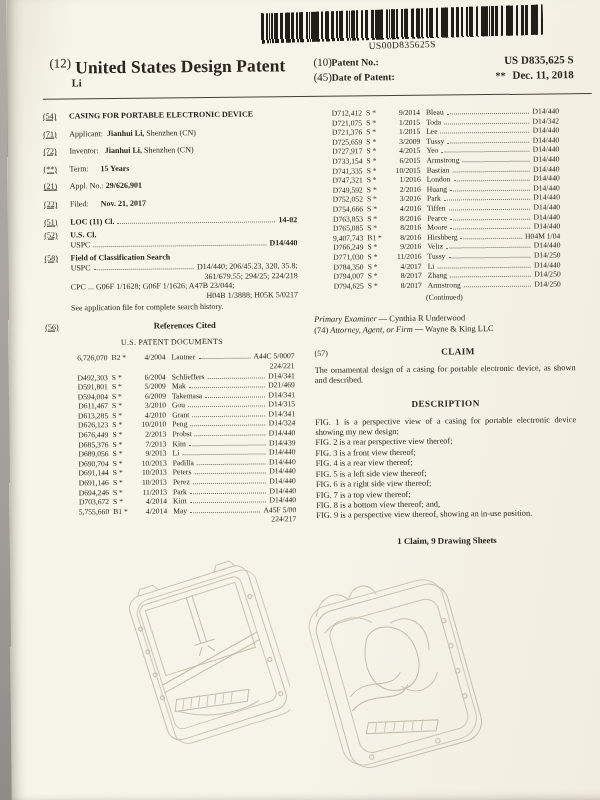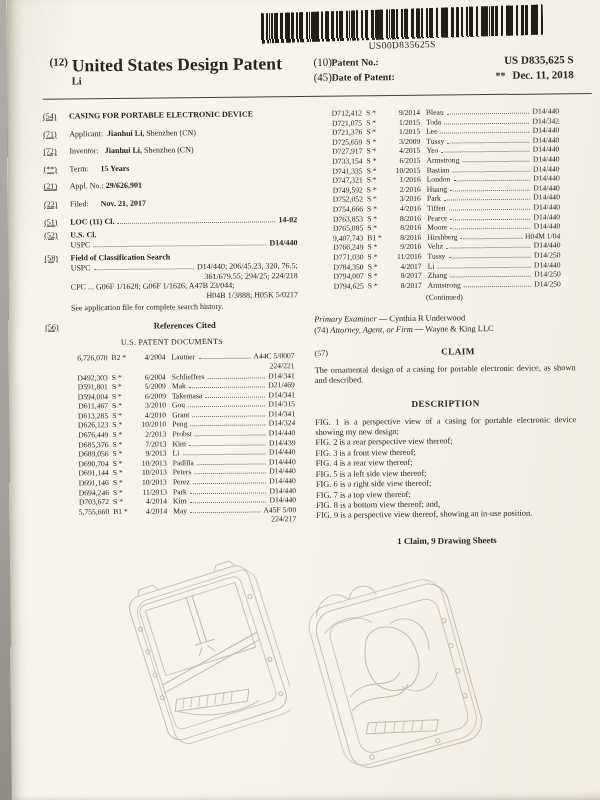--- a/index.html
+++ b/index.html
@@ -17,21 +17,21 @@
   .barcode{height:30px;width:282px;margin:0 auto;transform:rotate(-1.2deg);
     background:
      repeating-linear-gradient(90deg,#211d18 0 2px,transparent 2px 5px),
      repeating-linear-gradient(90deg,#211d18 0 1px,transparent 1px 8px),
      repeating-linear-gradient(90deg,#211d18 0 3px,transparent 3px 13px),
      repeating-linear-gradient(90deg,#211d18 0 1px,transparent 1px 19px);}
   .barcode-text{font-size:9.5px;letter-spacing:.4px;margin-top:1px;transform:rotate(-1deg);}
 
   
   .hdr-left{position:absolute;left:44px;top:57px;width:300px;}
-  .hdr-tag{font-size:11px;vertical-align:6px;font-weight:bold;}
+  .hdr-tag{font-size:13px;vertical-align:6px;}
   .hdr-title{font-size:17.5px;font-weight:bold;letter-spacing:.1px;}
   .hdr-li{font-size:10.5px;font-weight:bold;margin-left:22px;margin-top:-1px;}
   .hdr-right{position:absolute;left:308px;top:60px;width:260px;font-weight:bold;}
   .pn-row{display:flex;align-items:baseline;margin-bottom:3px;}
   .pn-tag{font-size:11px;font-weight:normal;width:18px;flex:none;}
   .pn-label{font-size:9.8px;width:92px;flex:none;}
   .pn-value{font-size:11px;flex:1;text-align:right;white-space:nowrap;}
   .stars{font-size:10px;margin-right:7px;}
   .hdr-rule{position:absolute;left:37px;right:11px;top:100px;border-top:1.5px solid #46403a;}
 
@@ -158,21 +158,21 @@
               </span>
           </span>
         </div>
         <div class="fieldrow tight">
           <span class="ftag">(58)</span>
           <span class="fbody">
             <b class="v">Field of Classification Search</b>
             <span class="leaderline">
                 <span>USPC</span>
                 <span class="leader"></span>
-                <span>D14/440; 206/45.23, 320, 76.5;</span>
+                <span>D14/440; 206/45.23, 320, 35.8;</span>
               </span>
             <span class="rt" style="display:block">361/679.55; 294/25; 224/218</span>
             <span style="display:block">CPC ... G06F 1/1628; G06F 1/1626; A47B 23/044;</span>
             <span class="rt" style="display:block">H04B 1/3888; H05K 5/0217</span>
             <span style="display:block;margin-top:1px">See application file for complete search history.</span>
           </span>
         </div>
 
         <div class="refs-head">
           <span class="ftag">(56)</span>

